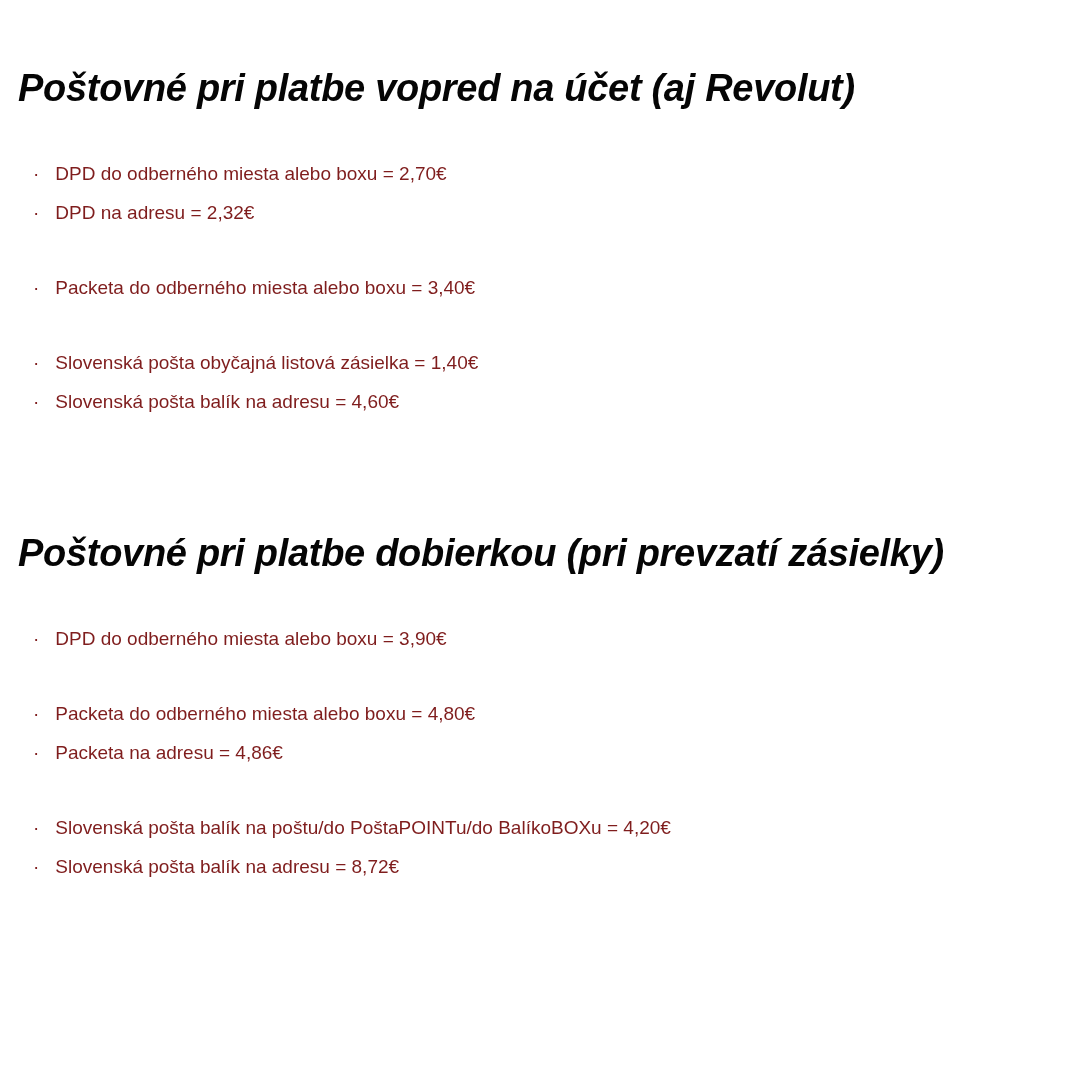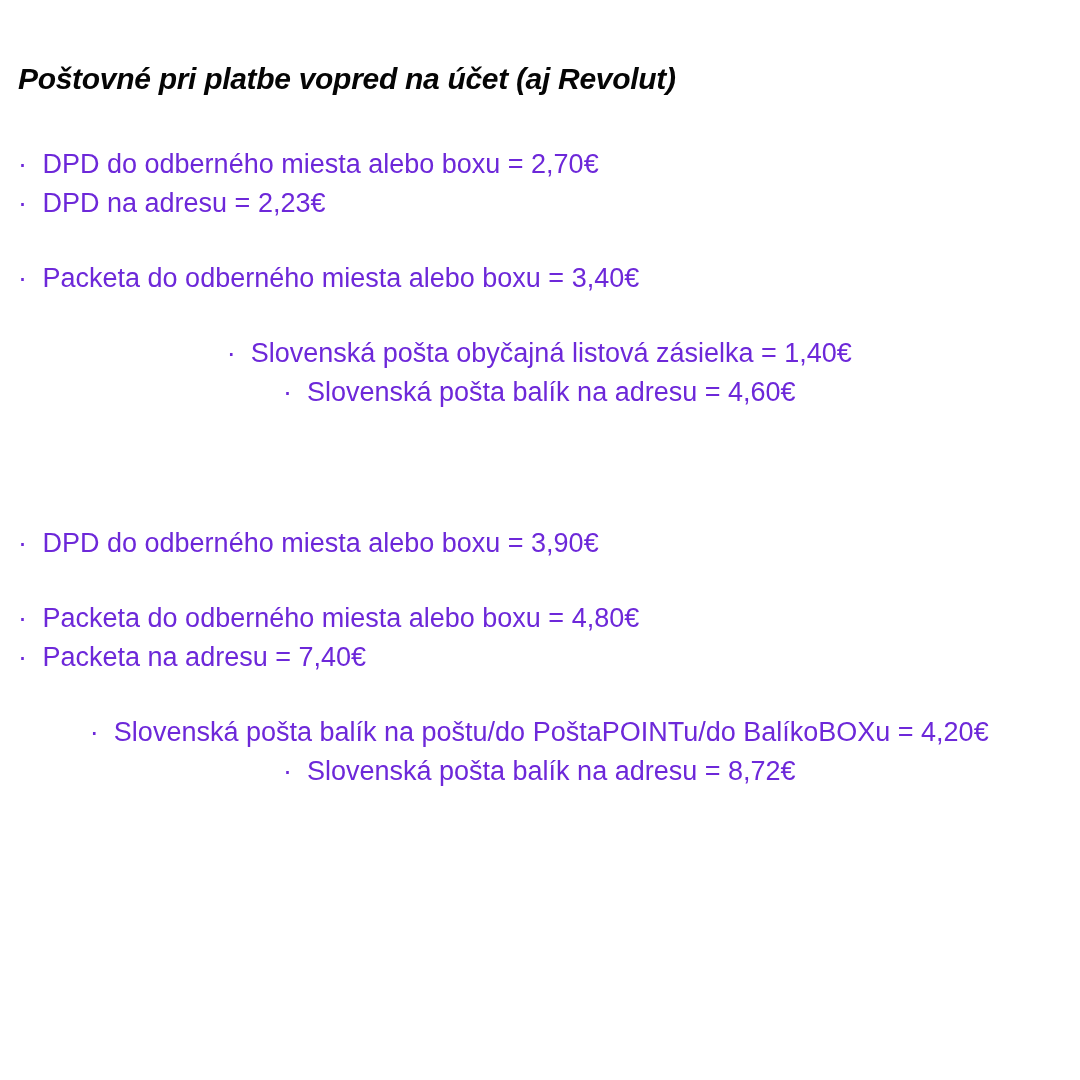--- a/index.html
+++ b/index.html
@@ -15,41 +15,41 @@
     box-sizing: border-box;
     padding: 56px 20px 0 18px;
     font-family: "Liberation Sans", "DejaVu Sans", sans-serif;
     color: #050505;
     overflow: hidden;
   }
   .section + .section {
     margin-top: 112px;
   }
   .heading {
-    margin: 3px 0 46px 0;
-    font-size: 30px;
+    margin: 12px 0 46px 0;
+    font-size: 38px;
     line-height: 40px;
     font-style: italic;
     font-weight: 800;
     letter-spacing: -0.3px;
     color: #050505;
     white-space: nowrap;
   }
   .group {
     margin: 0 0 36px 0;
   }
   .group:last-child {
     margin-bottom: 0;
-    text-align: center;
   }
   .line {
-    font-size: 27px;
+    font-size: 19px;
     line-height: 39px;
     white-space: nowrap;
-    color: #6d28d9;
+    color: #7f1d1d;
+    margin-left: 15px;
   }
   .bullet {
     display: inline-block;
     min-width: 10px;
     margin-right: 7px;
   }
 </style>
 </head>
 <body>
 
@@ -58,21 +58,21 @@
 <section class="section">
       <h2 class="heading">Poštovné pri platbe vopred na účet (aj Revolut)</h2>
       <div class="groups">
         <div class="group">
           <div class="line">
       <span class="bullet">·</span>
       <span class="line-text">DPD do odberného miesta alebo boxu = 2,70€</span>
     </div>
           <div class="line">
       <span class="bullet">·</span>
-      <span class="line-text">DPD na adresu = 2,23€</span>
+      <span class="line-text">DPD na adresu = 2,32€</span>
     </div>
         </div>
         <div class="group">
           <div class="line">
       <span class="bullet">·</span>
       <span class="line-text">Packeta do odberného miesta alebo boxu = 3,40€</span>
     </div>
         </div>
         <div class="group">
           <div class="line">
@@ -80,35 +80,36 @@
       <span class="line-text">Slovenská pošta obyčajná listová zásielka = 1,40€</span>
     </div>
           <div class="line">
       <span class="bullet">·</span>
       <span class="line-text">Slovenská pošta balík na adresu = 4,60€</span>
     </div>
         </div>
       </div>
     </section>
     <section class="section">
+      <h2 class="heading">Poštovné pri platbe dobierkou (pri prevzatí zásielky)</h2>
       <div class="groups">
         <div class="group">
           <div class="line">
       <span class="bullet">·</span>
       <span class="line-text">DPD do odberného miesta alebo boxu = 3,90€</span>
     </div>
         </div>
         <div class="group">
           <div class="line">
       <span class="bullet">·</span>
       <span class="line-text">Packeta do odberného miesta alebo boxu = 4,80€</span>
     </div>
           <div class="line">
       <span class="bullet">·</span>
-      <span class="line-text">Packeta na adresu = 7,40€</span>
+      <span class="line-text">Packeta na adresu = 4,86€</span>
     </div>
         </div>
         <div class="group">
           <div class="line">
       <span class="bullet">·</span>
       <span class="line-text">Slovenská pošta balík na poštu/do PoštaPOINTu/do BalíkoBOXu = 4,20€</span>
     </div>
           <div class="line">
       <span class="bullet">·</span>
       <span class="line-text">Slovenská pošta balík na adresu = 8,72€</span>

